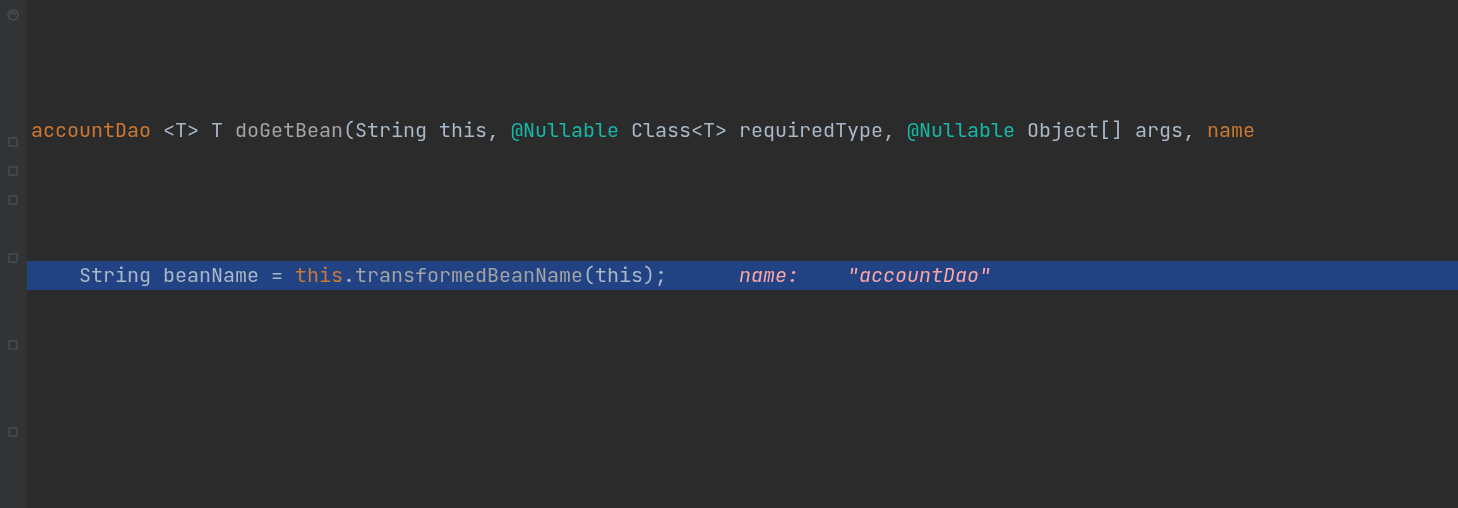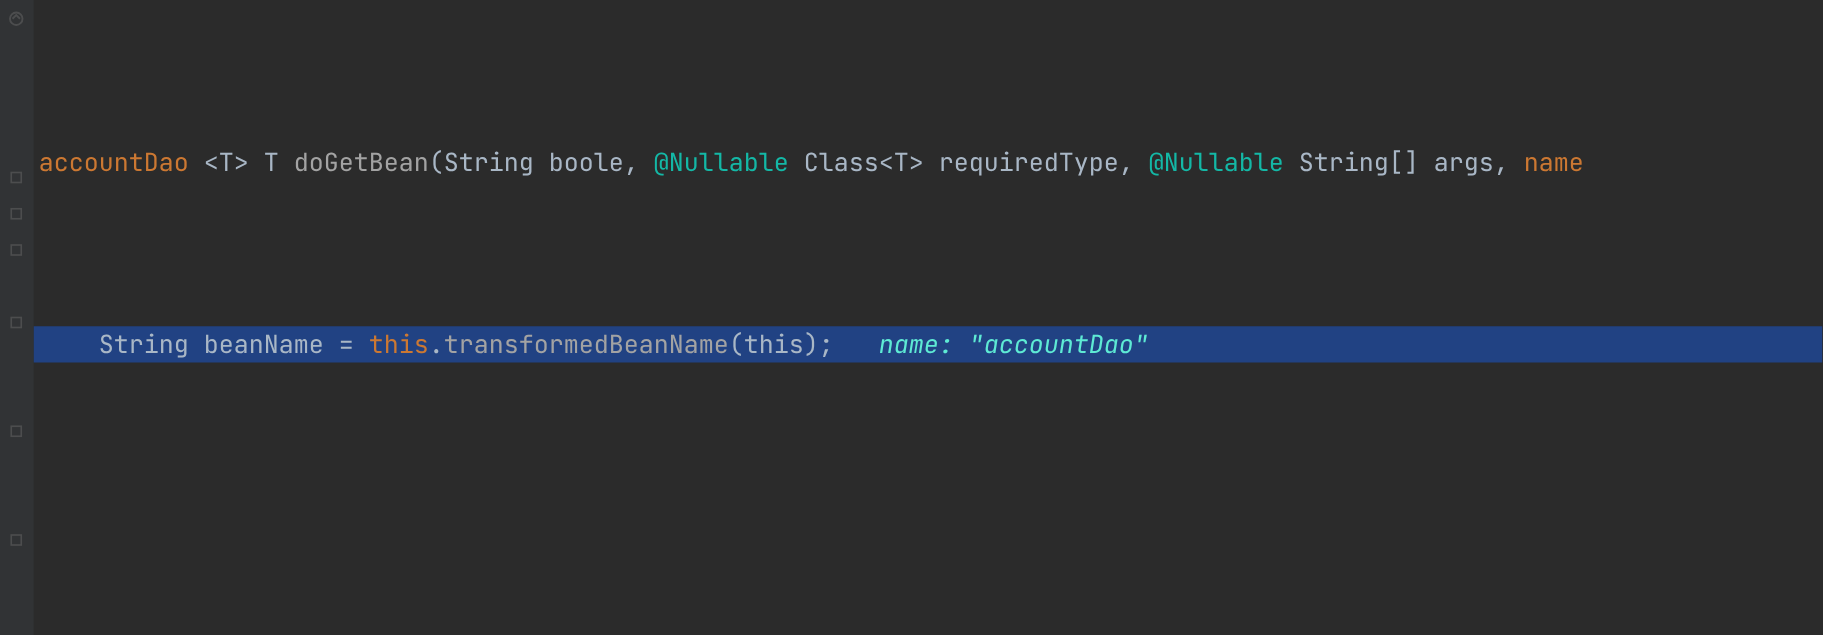--- a/index.html
+++ b/index.html
@@ -40,21 +40,21 @@
     padding-left: 4px;
     position: relative;
   }
   .line.hl {
     background: #214283; 
   }
   
   .kw   { color: #CC7832; }   
   .mth  { color: #a3a3a3; }   
   .ann  { color: #14b8a6; }
-  .comment-ital { color: #5eead4; font-style: italic; }
+  .comment-ital { color: #fca5a5; font-style: italic; margin-left: 36px; }
 </style>
 </head>
 <body>
 
 <div class="gutter">
 
   <svg class="gutter-icon" style="top:8px" viewBox="0 0 14 14">
       <circle cx="7" cy="7" r="5" fill="none" stroke="#6E6E6E" stroke-width="1.5"></circle>
       <path d="M4 7 L7 4 L10 7" fill="none" stroke="#6E6E6E" stroke-width="1.5"></path>
     </svg>
@@ -74,21 +74,21 @@
       <rect x="3" y="3" width="8" height="8" fill="none" stroke="#6E6E6E" stroke-width="1.3"></rect>
     </svg>
   <svg class="gutter-icon" style="top:425px" viewBox="0 0 14 14">
       <rect x="3" y="3" width="8" height="8" fill="none" stroke="#6E6E6E" stroke-width="1.3"></rect>
     </svg>
 </div>
 
 <div class="editor">
 
   
-  <div class="line"><span class="kw">accountDao</span><span> </span><span>&lt;T&gt; T </span><span class="mth">doGetBean</span><span>(String boole, </span><span class="ann">@Nullable</span><span> Class&lt;T&gt; requiredType, </span><span class="ann">@Nullable</span><span> String[] args, </span><span class="kw">name</span></div>
+  <div class="line"><span class="kw">accountDao</span><span> </span><span>&lt;T&gt; T </span><span class="mth">doGetBean</span><span>(String this, </span><span class="ann">@Nullable</span><span> Class&lt;T&gt; requiredType, </span><span class="ann">@Nullable</span><span> Object[] args, </span><span class="kw">name</span></div>
 
   
   <div class="line hl"><span>    </span><span>String beanName = </span><span class="kw">this</span><span>.</span><span class="mth">transformedBeanName</span><span>(this);</span><span>   </span><span class="comment-ital">name: </span><span class="comment-ital">"accountDao"</span></div>
 
   
 
   
   
 
   

